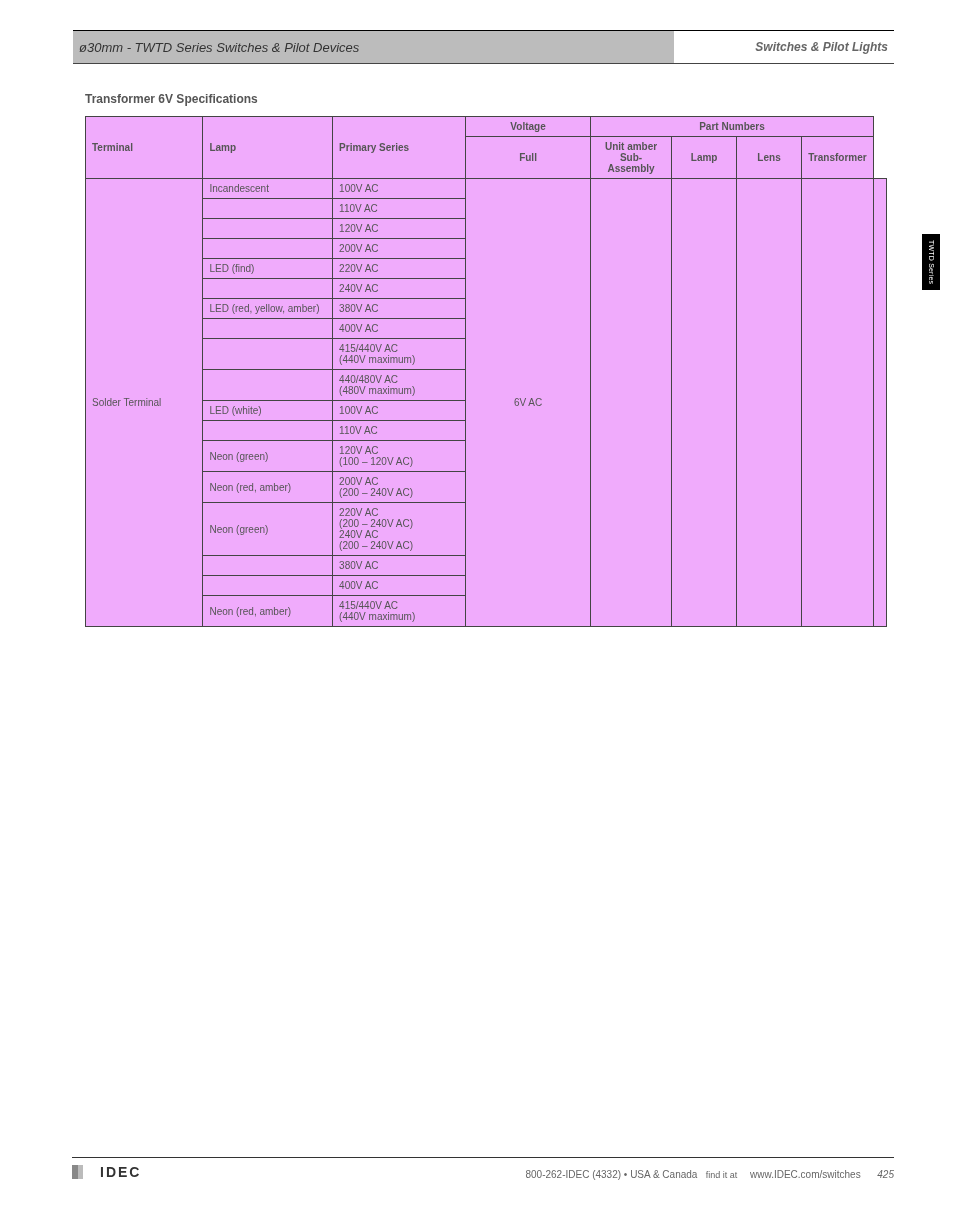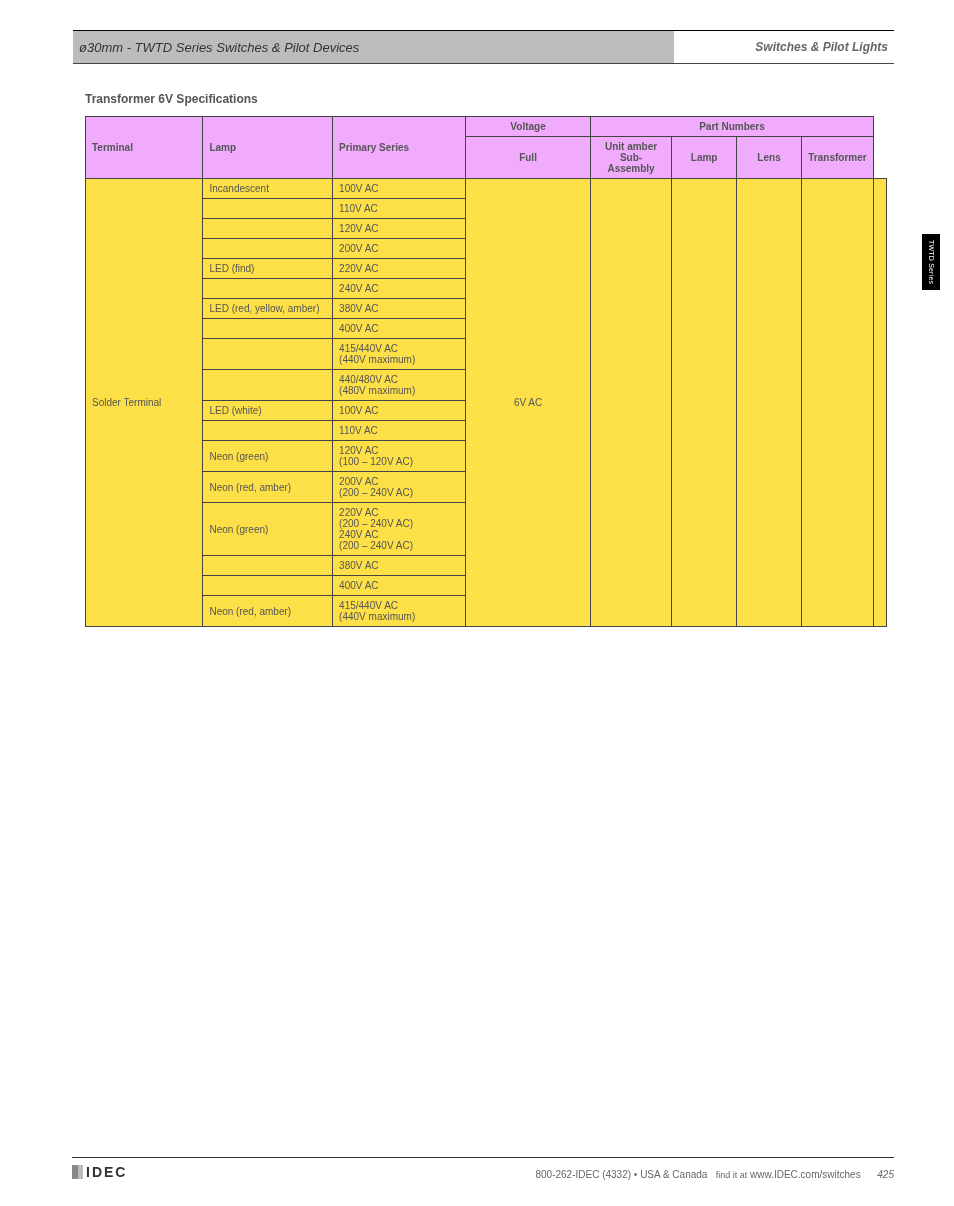--- a/index.html
+++ b/index.html
@@ -79,21 +79,21 @@
     padding: 4px 6px;
     vertical-align: middle;
   }
   table.spec th {
     background: #f0abfc;
     font-weight: bold;
     text-align: left;
     color: #555;
   }
   table.spec td {
-    background: #fde047;
+    background: #f0abfc;
     text-align: left;
   }
   .center { text-align: center !important; }
 
   
   col.c1 { width: 120px; }
   col.c2 { width: 132px; }
   col.c3 { width: 136px; }
   col.c4 { width: 128px; }
   col.c5 { width: 82px; }
@@ -108,41 +108,42 @@
     right: 60px;
     border-top: 1px solid #333;
     display: flex;
     justify-content: space-between;
     align-items: flex-end;
     padding-top: 6px;
   }
   .logo {
     display: flex;
     align-items: center;
-    gap: 3px;
+    gap: 17px;
   }
   .logo .sq {
     width: 11px; height: 14px;
     background: linear-gradient(90deg,#888 0 50%, #bbb 50% 100%);
   }
   .logo .txt {
     font-weight: 900;
     letter-spacing: 2px;
     font-size: 14px;
     color: #333;
   }
   .footer-right {
     font-size: 10px;
     color: #666;
   }
   .pagenum {
     font-style: italic;
   }
   .findit {
     font-size: 9px;
+    margin-right: 10px;
   }
 </style>
 </head>
 <body>
 
 <div class="page">
   <div class="header-bar">
     <div class="header-left">ø30mm - TWTD Series Switches &amp; Pilot Devices</div>
     <div class="header-right">Switches &amp; Pilot Lights</div>
   </div>

